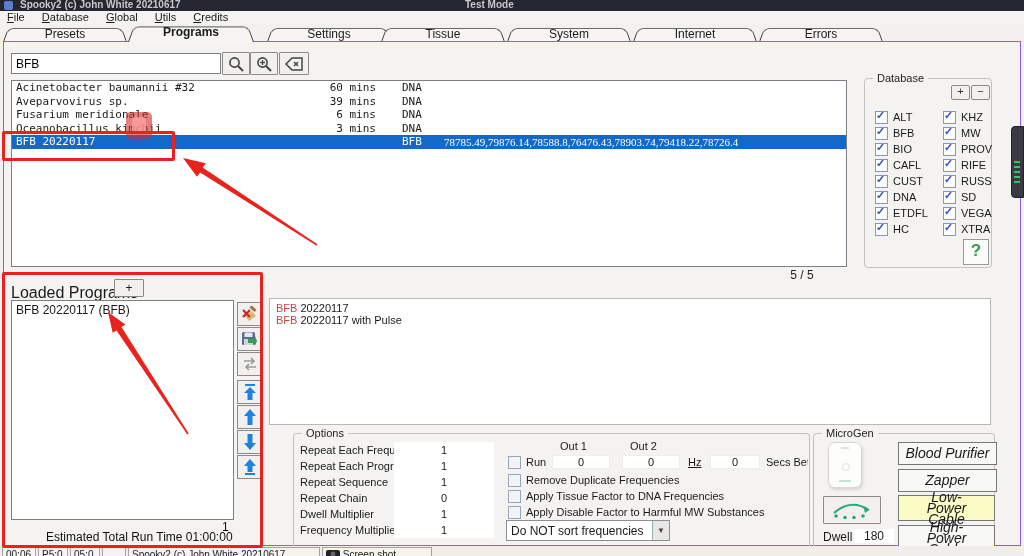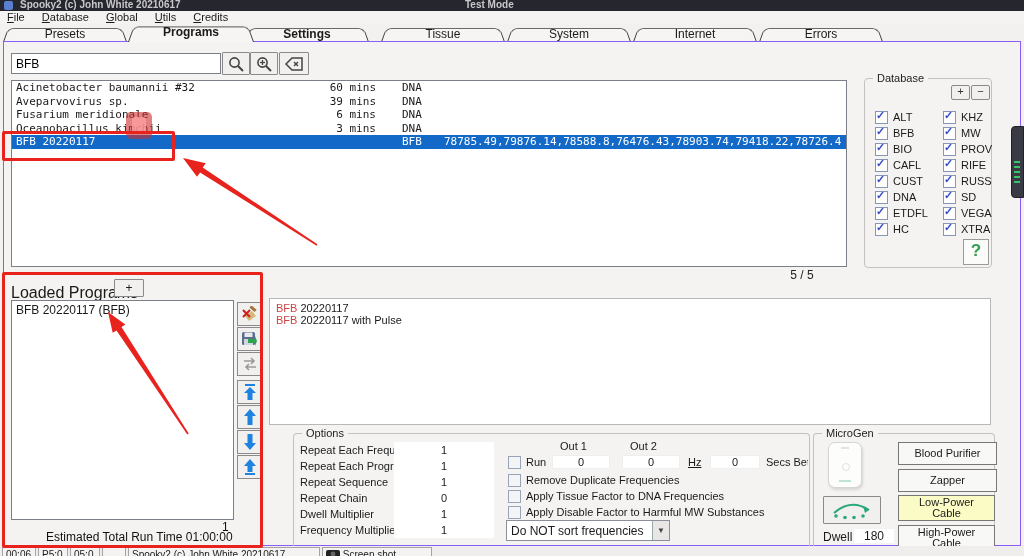--- a/index.html
+++ b/index.html
@@ -29,21 +29,21 @@
   .field{background:#fff;border:1px solid #7a7f88;font-size:12px;}
   .searchbox{left:7px;top:11px;width:200px;height:17px;padding:1px 4px;font-family:"Liberation Sans",sans-serif;}
   .tbtn{background:#f1f0ee;border:1px solid #8a8a8a;border-radius:1px;display:flex;align-items:center;justify-content:center;}
   
   .proglist{left:7px;top:38px;width:834px;height:185px;background:#fff;border:1px solid #7a7f88;
             font-family:"DejaVu Sans Mono",monospace;font-size:11px;overflow:hidden;}
   .prow{display:flex;height:13.5px;line-height:13.5px;padding-left:4px;white-space:nowrap;align-items:flex-end;}
   .prow .c-name{width:296px;overflow:hidden;}
   .prow .c-dur{width:64px;text-align:right;}
   .prow .c-type{margin-left:26px;width:40px;}
-  .prow .c-freq{margin-left:2px;}
+  .prow .c-freq{margin-left:2px;font-family:Liberation Serif, serif;}
   .prow.sel{background:#1269c7;color:#fff;height:14px;line-height:14px;}
   .listcount{left:758px;top:226px;width:80px;font-size:12px;text-align:center;color:#222;}
   
   .group{border:1px solid #c3c2c0;border-radius:4px;}
   .glabel{position:absolute;top:-7px;left:8px;background:#f4f3f1;padding:0 4px;font-size:11px;color:#222;}
   
   .chk{display:inline-block;width:11px;height:11px;background:#fdfdfd;border:1px solid #8796b5;
        position:relative;vertical-align:middle;}
   .chk.checked::after{content:"✓";position:absolute;left:0px;top:-3px;font-size:11px;font-weight:bold;color:#3a52c4;}
   .chk.off{background:#f3f4f6;border-color:#9aa4b8;}
@@ -67,21 +67,21 @@
   
   .opt-label{position:absolute;font-size:11px;white-space:nowrap;}
   .valcol{position:absolute;background:#fff;text-align:center;font-size:11px;}
   .valbox{position:absolute;background:#fff;border:0;text-align:center;font-size:11px;}
   .ddown{position:absolute;background:#fff;border:1px solid #8a8f98;font-size:12px;display:flex;align-items:center;}
   .ddown .txt{flex:1;padding-left:4px;}
   .ddown .arr{width:16px;height:100%;background:#e8e7e5;border-left:1px solid #9aa;display:flex;
               align-items:center;justify-content:center;font-size:8px;color:#444;}
   
   .mgbtn{position:absolute;left:84px;width:97px;background:#f8f8f7;border:1px solid #777;text-align:center;
-         font-size:11px;display:flex;align-items:center;justify-content:center;line-height:11px;}
+         font-size:14px;display:flex;align-items:center;justify-content:center;line-height:11px;font-style:italic;}
   .mgbtn.yellow{background:#fbfbc6;}
   
   .statusbar{left:0;top:546px;width:1024px;height:10px;background:#efeeec;overflow:hidden;font-size:10px;}
   .scell{position:absolute;top:1px;height:16px;border:1px solid #a5a4a2;background:#f4f3f1;
          padding:1px 3px;box-sizing:border-box;white-space:nowrap;overflow:hidden;}
   
   .annrect{position:absolute;border:3px solid #e8231e;border-radius:2px;pointer-events:none;}
   .overlay{position:absolute;left:0;top:0;pointer-events:none;}
   .watermark{position:absolute;left:126px;top:112px;width:26px;height:27px;background:rgba(205,45,45,.6);
              border-radius:5px;pointer-events:none;}
@@ -111,21 +111,21 @@
   </div>
 
   <div class="tab" style="left:3px;width:124px;">
     <div class="shape"></div>
       <div class="lbl">Presets</div>
     </div>
   <div class="tab active" style="left:128px;width:126px;">
     <div class="shape"></div>
       <div class="lbl">Programs</div>
     </div>
-  <div class="tab" style="left:245px;width:124px;font-weight:bold;">
+  <div class="tab" style="left:267px;width:124px;">
     <div class="shape"></div>
       <div class="lbl">Settings</div>
     </div>
   <div class="tab" style="left:381px;width:124px;">
     <div class="shape"></div>
       <div class="lbl">Tissue</div>
     </div>
   <div class="tab" style="left:507px;width:124px;">
     <div class="shape"></div>
       <div class="lbl">System</div>

